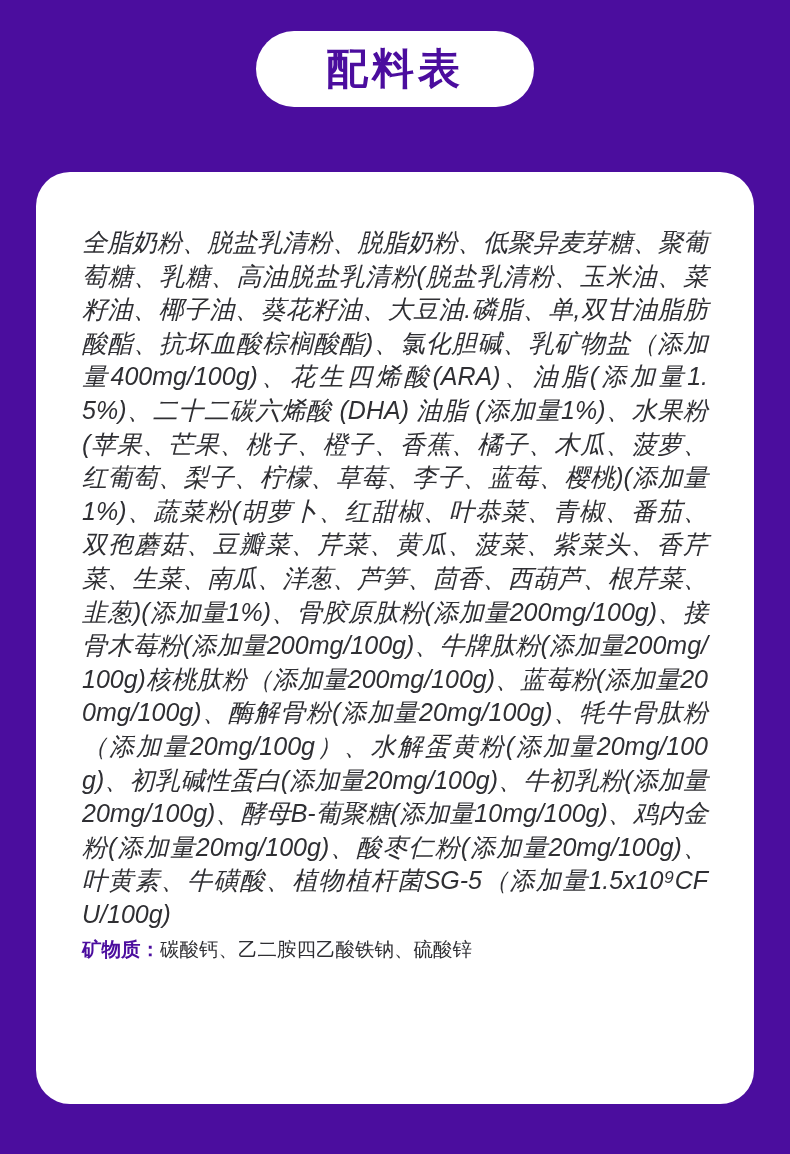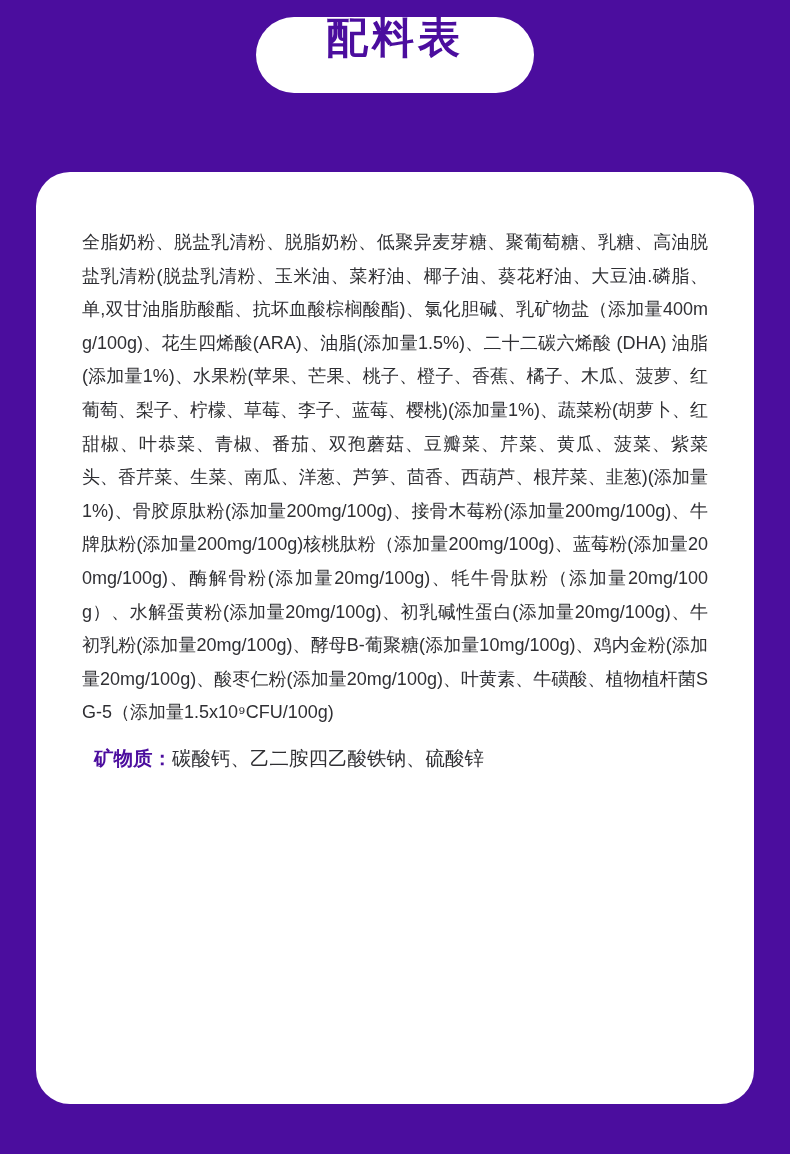--- a/index.html
+++ b/index.html
@@ -15,29 +15,29 @@
   }
   .page {
     position: relative;
     width: 790px;
     height: 1154px;
     background: #4b0d9e;
     box-sizing: border-box;
   }
   .title-pill {
     position: absolute;
-    top: 17px;
+    top: 31px;
     left: 50%;
     transform: translateX(-50%);
     width: 278px;
     height: 76px;
     background: #ffffff;
     border-radius: 38px;
     display: flex;
-    align-items: flex-start;
+    align-items: center;
     justify-content: center;
   }
   .title-pill .title-text {
     font-size: 42px;
     font-weight: bold;
     color: #4b0d9e;
     letter-spacing: 4px;
     line-height: 1;
   }
   .card {
@@ -46,39 +46,40 @@
     left: 36px;
     width: 718px;
     height: 932px;
     background: #ffffff;
     border-radius: 34px;
     box-sizing: border-box;
     padding: 54px 46px 40px 46px;
     overflow: hidden;
   }
   .body-text {
-    font-size: 18px;
+    font-size: 25px;
     line-height: 33.6px;
     color: #2f2f33;
     text-align: justify;
     text-justify: inter-ideograph;
     word-break: break-all;
     margin: 0;
+    font-style: italic;
   }
   .sub-block {
     margin-top: 2px;
   }
   .sub-line {
     font-size: 19.5px;
     line-height: 33.6px;
     color: #2f2f33;
     text-align: justify;
     text-justify: inter-ideograph;
     word-break: break-all;
-    margin: 12px;
+    margin: 0;
   }
   .label {
     color: #4b0d9e;
     font-weight: bold;
   }
 </style>
 </head>
 <body>
 
 <div class="page">

